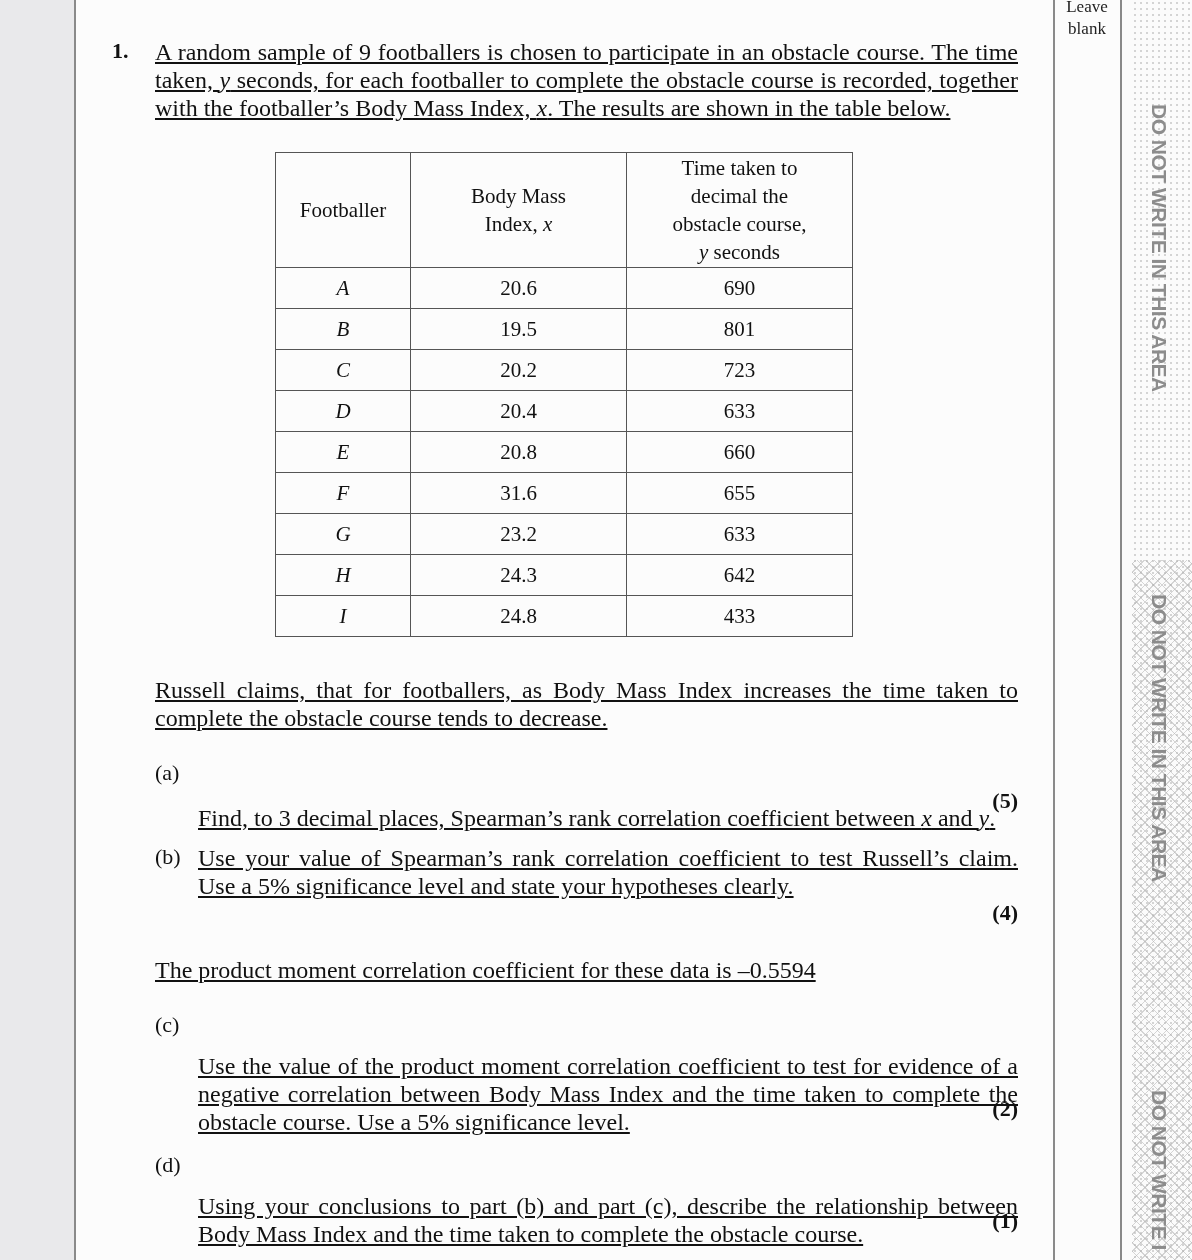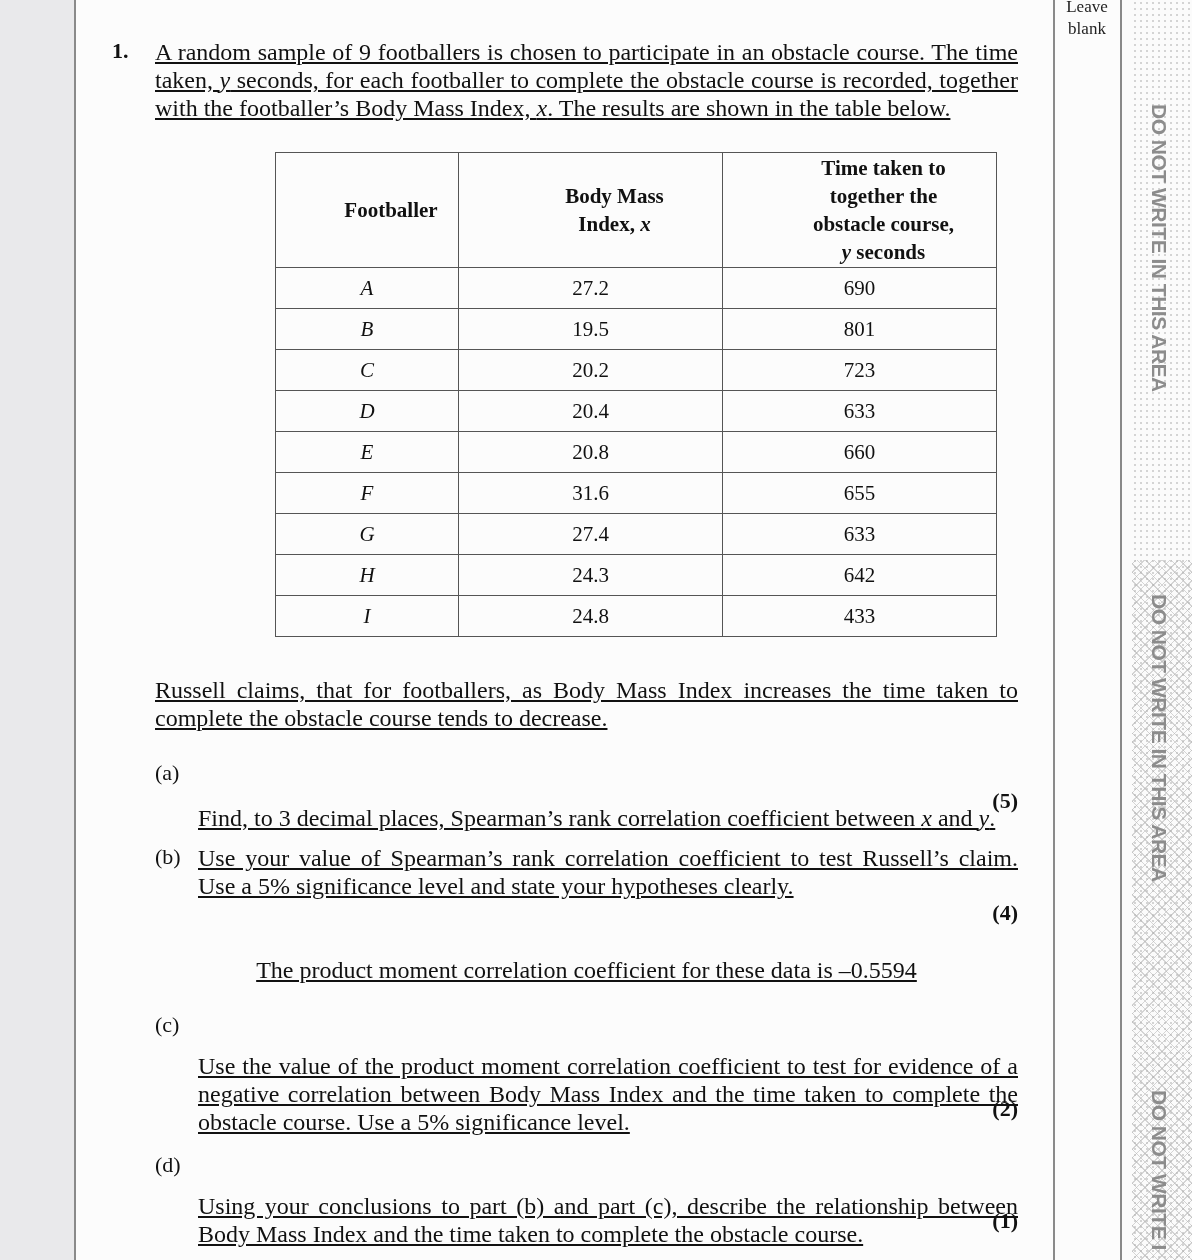--- a/index.html
+++ b/index.html
@@ -35,21 +35,21 @@
   }
   .q-num { position:absolute; left:112px; top:38px; font-weight:bold; font-size:22px; }
   .para { position:absolute; font-size:24px; line-height:28px; text-align:justify;text-decoration:underline; }
   .para.last-left { text-align-last:left; }
   .intro { left:155px; top:38px; width:863px; }
   table.data {
     position:absolute; left:275px; top:152px; border-collapse:collapse;
     font-size:21px;
   }
   table.data td, table.data th { border:1.5px solid #555; text-align:center; padding:0; }
-  table.data th { font-weight:bold; line-height:28px; height:114px;padding-left:48px; }
+  table.data th { font-weight:normal; line-height:28px; height:114px; }
   table.data td { height:40px; }
   .c1 { width:134px; } .c2 { width:215px; } .c3 { width:225px; }
   .ital { font-style:italic; }
   .part-label { position:absolute; font-size:22px; }
   .marks { position:absolute; font-size:22px; font-weight:bold; right:174px; }
 </style>
 </head>
 <body>
 
 <div class="left-strip"></div>
@@ -75,30 +75,30 @@
 <table class="data">
   <thead>
     <tr>
       <th class="c1">Footballer</th>
       <th class="c2">
         <span>Body Mass</span><br>
         <span>Index, </span><span class="ital">x</span>
       </th>
       <th class="c3">
         <span>Time taken to</span><br>
-        <span>together the</span><br>
+        <span>decimal the</span><br>
         <span>obstacle course,</span><br>
         <span class="ital">y</span><span> seconds</span>
       </th>
     </tr>
   </thead>
   <tbody>
     <tr>
         <td class="ital">A</td>
-        <td>27.2</td>
+        <td>20.6</td>
         <td>690</td>
       </tr>
     <tr>
         <td class="ital">B</td>
         <td>19.5</td>
         <td>801</td>
       </tr>
     <tr>
         <td class="ital">C</td>
         <td>20.2</td>
@@ -114,21 +114,21 @@
         <td>20.8</td>
         <td>660</td>
       </tr>
     <tr>
         <td class="ital">F</td>
         <td>31.6</td>
         <td>655</td>
       </tr>
     <tr>
         <td class="ital">G</td>
-        <td>27.4</td>
+        <td>23.2</td>
         <td>633</td>
       </tr>
     <tr>
         <td class="ital">H</td>
         <td>24.3</td>
         <td>642</td>
       </tr>
     <tr>
         <td class="ital">I</td>
         <td>24.8</td>
@@ -140,21 +140,21 @@
 <div class="para last-left" style="left:155px; top:676px; width:863px;">Russell claims, that for footballers, as Body Mass Index increases the time taken to complete the obstacle course tends to decrease.</div>
 
 <div class="part-label" style="left:155px; top:760px;">(a)</div>
 <div class="para last-left" style="left:198px; top:760px; width:820px;margin-top:44px;"><span>Find, to 3 decimal places, Spearman’s rank correlation coefficient between </span><span class="ital">x</span><span> and </span><span class="ital">y</span><span>.</span></div>
 <div class="marks" style="top:788px;">(5)</div>
 
 <div class="part-label" style="left:155px; top:844px;">(b)</div>
 <div class="para last-left" style="left:198px; top:844px; width:820px;">Use your value of Spearman’s rank correlation coefficient to test Russell’s claim.  Use a 5% significance level and state your hypotheses clearly.</div>
 <div class="marks" style="top:900px;">(4)</div>
 
-<div class="para" style="left:155px; top:956px; width:863px; text-align:center;">The product moment correlation coefficient for these data is –0.5594</div>
+<div class="para" style="left:155px; top:956px; width:863px; text-align:left;">The product moment correlation coefficient for these data is –0.5594</div>
 
 <div class="part-label" style="left:155px; top:1012px;">(c)</div>
 <div class="para last-left" style="left:198px; top:1052px; width:820px;">Use the value of the product moment correlation coefficient to test for evidence of a negative correlation between Body Mass Index and the time taken to complete the obstacle course.  Use a 5% significance level.</div>
 <div class="marks" style="top:1096px;">(2)</div>
 
 <div class="part-label" style="left:155px; top:1152px;">(d)</div>
 <div class="para last-left" style="left:198px; top:1152px; width:820px;margin-top:40px;">Using your conclusions to part (b) and part (c), describe the relationship between Body Mass Index and the time taken to complete the obstacle course.</div>
 <div class="marks" style="top:1208px;">(1)</div>
 
 </body></html>

